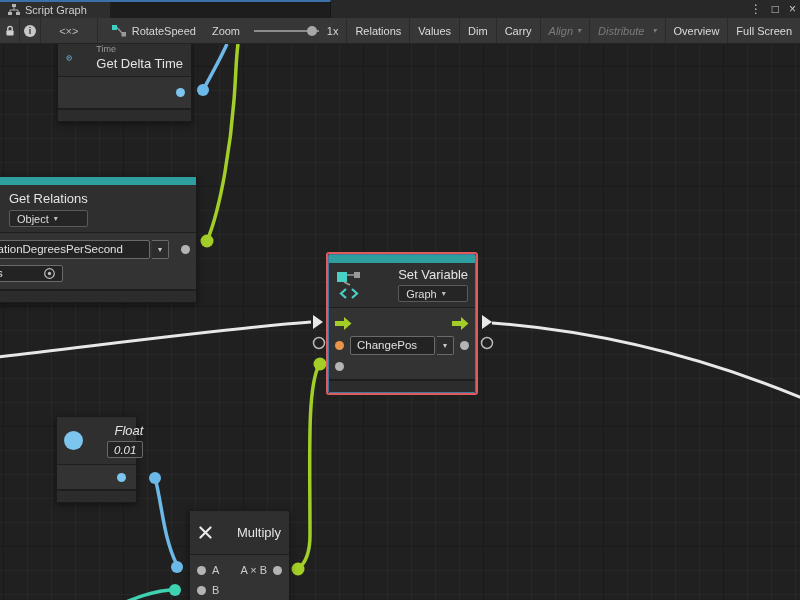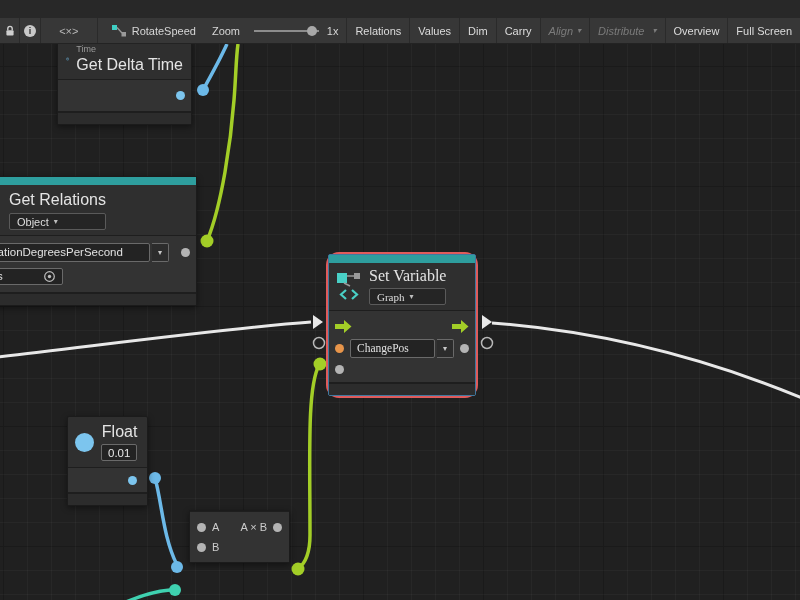--- a/index.html
+++ b/index.html
@@ -37,52 +37,69 @@
       linear-gradient(rgba(0,0,0,0.42) 1px, transparent 1px),
       linear-gradient(90deg, rgba(0,0,0,0.42) 1px, transparent 1px);
     background-size:24px 24px, 24px 24px, 120px 120px, 120px 120px;
     background-position:3px 22px, 3px 22px, 3px 22px, 3px 22px;
   }
   .wires { position:absolute; left:0; top:0; }
 
   
   .node { position:absolute; background:#2f2f2f; border:1px solid #1b1b1b; border-radius:2px; box-shadow:0 2px 6px rgba(0,0,0,0.45); }
   .teal-bar { height:8px; }
-  .node-header { display:flex; align-items:center; gap:7px; padding:5px 8px; }
+  .node-header { display:flex; align-items:center; gap:24px; padding:5px 8px;justify-content:space-between; }
   .hdr-col { display:flex; flex-direction:column; gap:2px; }
   .category { font-size:9px; color:#9a9a9a; }
-  .title { font-size:16px; color:#e4e4e4; white-space:nowrap; }
+  .title { font-size:13px; color:#e4e4e4; white-space:nowrap; }
   .divider { height:1px; background:#1e1e1e; }
   .node-body { background:#333333; padding:4px 6px; }
   .foot-gap { height:2px; background:#1e1e1e; }
   .node-footer { height:11px; background:#2c2c2c; }
   .port-row { display:flex; align-items:center; gap:6px; min-height:20px; }
   .dot { width:9px; height:9px; border-radius:50%; flex:0 0 auto; }
   .dot.gray { background:#b4b4b4; }
   .dot.blue { background:#7cc5ee; }
   .dot.orange { background:#e8954a; }
   .port-label { font-size:11px; color:#cccccc; }
   .dd { display:inline-flex; align-items:center; gap:5px; background:#252525; border:1px solid #5a5a5a; border-radius:2px; padding:1px 7px; font-size:11px; color:#dedede; height:17px; }
   .dd .arr { font-size:8px; color:#bdbdbd; }
   .dd-split { display:inline-flex; align-items:stretch; height:19px; }
   .dd-field { background:#232323; border:1px solid #6a6a6a; border-radius:2px; padding:1px 6px; font-size:11.5px; color:#e0e0e0; display:flex; align-items:center; white-space:nowrap; overflow:hidden; }
   .dd-arrbtn { background:#2c2c2c; border:1px solid #6a6a6a; border-left:0; border-radius:0 2px 2px 0; width:17px; display:flex; align-items:center; justify-content:center; font-size:8px; color:#c9c9c9; margin-left:2px; }
 
   
-  .sel-wrap { position:absolute; border:2px solid #e05b5b; border-radius:13px;font-family:Liberation Serif, serif; }
+  .sel-wrap { position:absolute; border:2px solid #e05b5b; border-radius:3px; }
   .sel-wrap .node { position:relative; border:1px solid #41789f; box-shadow:none; }
 
   .val-box { background:#232323; border:1px solid #6a6a6a; border-radius:2px; padding:1px 6px; font-size:11.5px; color:#e6e6e6; height:17px; display:flex; align-items:center; }
   .float-circle { width:19px; height:19px; border-radius:50%; background:#7cc5ee; flex:0 0 auto; }
 </style>
 </head>
 <body>
 
 <div id="app">
 
+  <div class="tabstrip">
+    <div class="tabstrip-left"></div>
+    <div class="tab">
+      <svg width="12" height="12" viewBox="0 0 12 12">
+        <rect x="4" y="0" width="4" height="3" fill="#b4b4b4"></rect>
+        <rect x="0" y="8" width="4" height="3" fill="#b4b4b4"></rect>
+        <rect x="8" y="8" width="4" height="3" fill="#b4b4b4"></rect>
+        <path d="M6,3 V6 M2,8 V6 H10 V8" stroke="#b4b4b4" stroke-width="1" fill="none"></path>
+      </svg>
+      <span>Script Graph</span>
+    </div>
+    <div class="win-controls">
+      <span>⋮</span>
+      <span>□</span>
+      <span>×</span>
+    </div>
+  </div>
 
   <div class="toolbar">
     <div class="tbtn icon-seg" style="width:25px">
       <svg width="12" height="12" viewBox="0 0 12 12">
         <path d="M3.8,5.2 V3.6 a2.2,2.2 0 0 1 4.4,0 V5.2" stroke="#cfcfcf" stroke-width="1.4" fill="none"></path>
         <rect x="2.4" y="5.2" width="7.2" height="5.4" rx="1" fill="#cfcfcf"></rect>
       </svg>
     </div>
     <div class="tbtn icon-seg" style="width:25px">
       <span style="width:12px;height:12px;border-radius:50%;background:#c9c9c9;color:#2c2c2c;font-size:9px;font-weight:bold;display:flex;align-items:center;justify-content:center;">i</span>
@@ -256,39 +273,45 @@
           </div>
           <div class="port-row" style="min-height:18px">
             <span class="dot gray"></span>
           </div>
         </div>
         <div class="foot-gap"></div>
         <div class="node-footer"></div>
       </div>
     </div>
 
-    <div class="node" style="left:67px; top:372px; width:81px;">
+    <div class="node" style="left:56px; top:372px; width:81px;font-style:italic;">
       <div class="node-header" style="padding:6px 7px;">
         <span class="float-circle"></span>
         <div class="hdr-col" style="gap:3px">
           <span class="title" style="align-self:flex-end">Float</span>
           <span class="val-box">
             <span>0.01</span>
           </span>
         </div>
       </div>
       <div class="divider"></div>
       <div class="node-body" style="height:24px; display:flex; align-items:center; justify-content:flex-end; padding-right:10px;">
         <span class="dot blue"></span>
       </div>
       <div class="foot-gap"></div>
       <div class="node-footer"></div>
     </div>
 
     <div class="node" style="left:189px; top:466px; width:101px;">
+      <div class="node-header" style="padding:9px 8px;">
+        <svg width="25" height="25" viewBox="0 0 25 25">
+          <path d="M4,4 L21,21 M21,4 L4,21" stroke="#e9e9e9" stroke-width="3.6" stroke-linecap="round"></path>
+        </svg>
+        <span class="title">Multiply</span>
+      </div>
       <div class="divider"></div>
       <div class="node-body" style="padding:5px 7px">
         <div class="port-row" style="min-height:20px">
           <span class="dot gray"></span>
           <span class="port-label">A</span>
           <span class="port-label" style="margin-left:auto">A × B</span>
           <span class="dot gray"></span>
         </div>
         <div class="port-row" style="min-height:20px">
           <span class="dot gray"></span>

